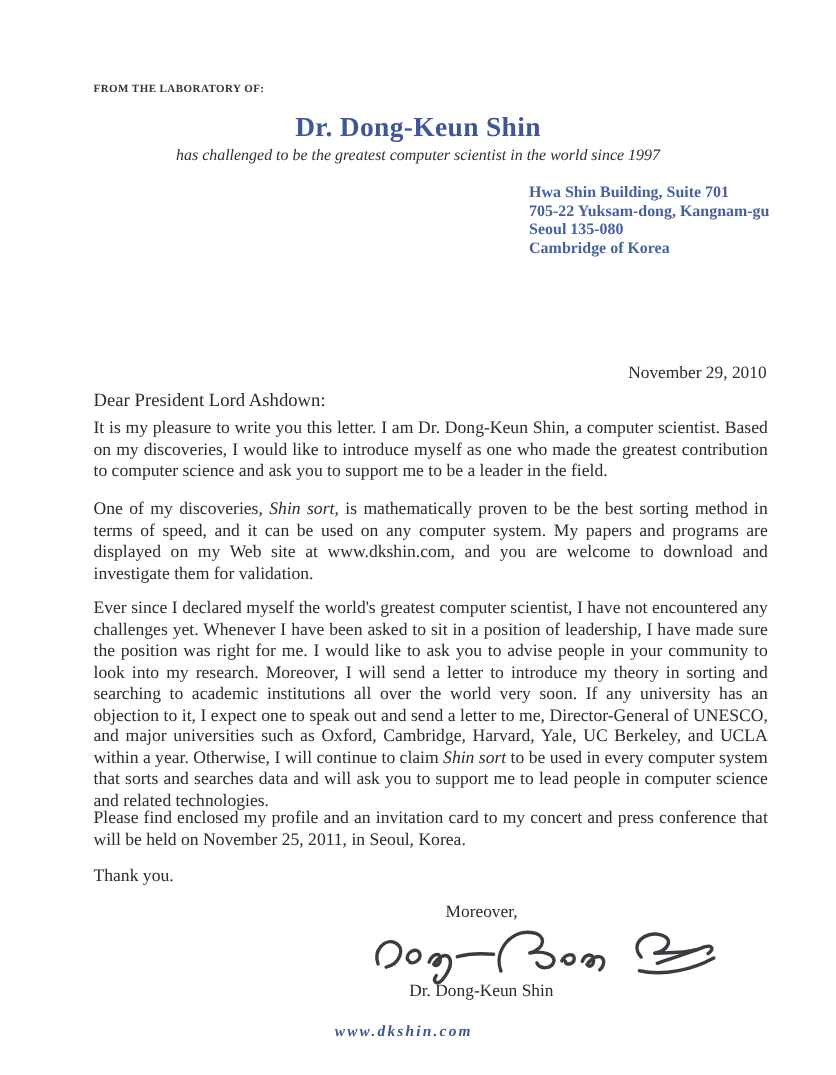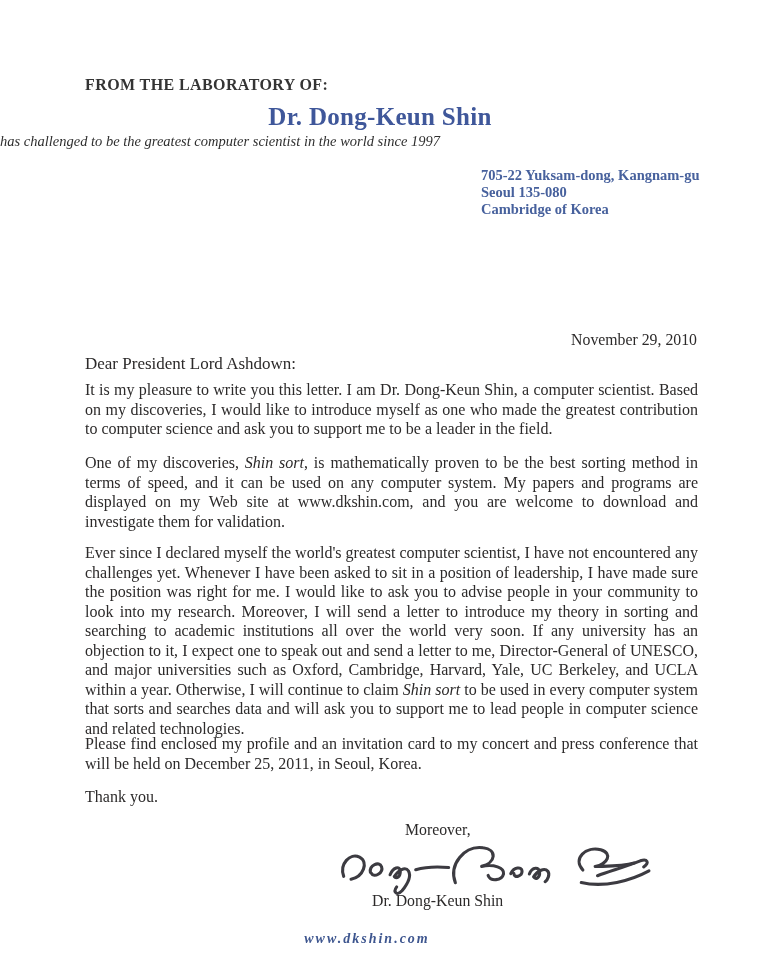--- a/index.html
+++ b/index.html
@@ -15,42 +15,42 @@
     font-family: "Liberation Serif", serif;
     color: #2c2a2a;
     overflow: hidden;
   }
 
   
   .from-line {
     position: absolute;
     left: 85px;
     top: 76px;
-    font-size: 16px;
+    font-size: 10px;
     font-weight: bold;
     letter-spacing: 0.4px;
     color: #343434;
   }
   .lab-name {
     position: absolute;
     left: 0;
     right: 0;
     top: 103px;
     text-align: center;
     font-size: 25px;
     font-weight: bold;
     color: #3f579a;
     letter-spacing: 0.3px;
   }
   .lab-tagline {
     position: absolute;
     left: 0;
     right: 0;
     top: 133px;
-    text-align: left;
+    text-align: center;
     font-style: italic;
     font-size: 14.5px;
     color: #2f2f2f;
   }
   .sender-address {
     position: absolute;
     left: 481px;
     top: 167px;
     font-size: 14.5px;
     font-weight: bold;
@@ -147,34 +147,35 @@
 <body>
 
 <div class="page">
 
   <div class="from-line">FROM THE LABORATORY OF:</div>
 
   <div class="lab-name">Dr. Dong-Keun Shin</div>
   <div class="lab-tagline">has challenged to be the greatest computer scientist in the world since 1997</div>
 
   <div class="sender-address">
+      <div>Hwa Shin Building, Suite 701</div>
       <div>705-22 Yuksam-dong, Kangnam-gu</div>
       <div>Seoul 135-080</div>
       <div>Cambridge of Korea</div>
     </div>
 
 
   <div class="date-line">November 29, 2010</div>
 
   <div class="salutation">Dear President Lord Ashdown:</div>
 
   <div class="para" id="p2"><span>One of my discoveries, </span><i>Shin sort</i><span>, is mathematically proven to be the best sorting method in terms of speed, and it can be used on any computer system. My papers and programs are displayed on my Web site at www.dkshin.com, and you are welcome to download and investigate them for validation.</span></div>
   <div class="para" id="p1"><span>It is my pleasure to write you this letter. I am Dr. Dong-Keun Shin, a computer scientist. Based on my discoveries, I would like to introduce myself as one who made the greatest contribution to computer science and ask you to support me to be a leader in the field.</span></div>
   <div class="para" id="p3"><span>Ever since I declared myself the world's greatest computer scientist, I have not encountered any challenges yet. Whenever I have been asked to sit in a position of leadership, I have made sure the position was right for me. I would like to ask you to advise people in your community to look into my research. Moreover, I will send a letter to introduce my theory in sorting and searching to academic institutions all over the world very soon. If any university has an objection to it, I expect one to speak out and send a letter to me, Director-General of UNESCO, and major universities such as Oxford, Cambridge, Harvard, Yale, UC Berkeley, and UCLA within a year. Otherwise, I will continue to claim </span><i>Shin sort</i><span> to be used in every computer system that sorts and searches data and will ask you to support me to lead people in computer science and related technologies.</span></div>
-  <div class="para" id="p4"><span>Please find enclosed my profile and an invitation card to my concert and press conference that will be held on December 25, 2011, in Seoul, Korea.</span></div>
+  <div class="para" id="p4"><span>Please find enclosed my profile and an invitation card to my concert and press conference that will be held on November 25, 2011, in Seoul, Korea.</span></div>
 
   <div class="thanks">Thank you.</div>
 
   <div class="valediction">Moreover,</div>
 
   <div class="signature" aria-hidden="true">
     <svg viewBox="0 0 310 64" fill="none" stroke="#3c3b41" stroke-width="3" stroke-linecap="round" stroke-linejoin="round">
       <path d="M10,36 C6,24 17,13 26,18 C35,23 29,37 17,39"></path>
       <path d="M36,33 C35,26 45,22 47,28 C49,34 39,39 37,34"></path>
       <path d="M55,36 C58,29 65,27 65,33 C65,38 61,41 59,38 C63,32 70,28 73,33 C75,37 73,44 66,52 C61,57 57,53 61,48"></path>

